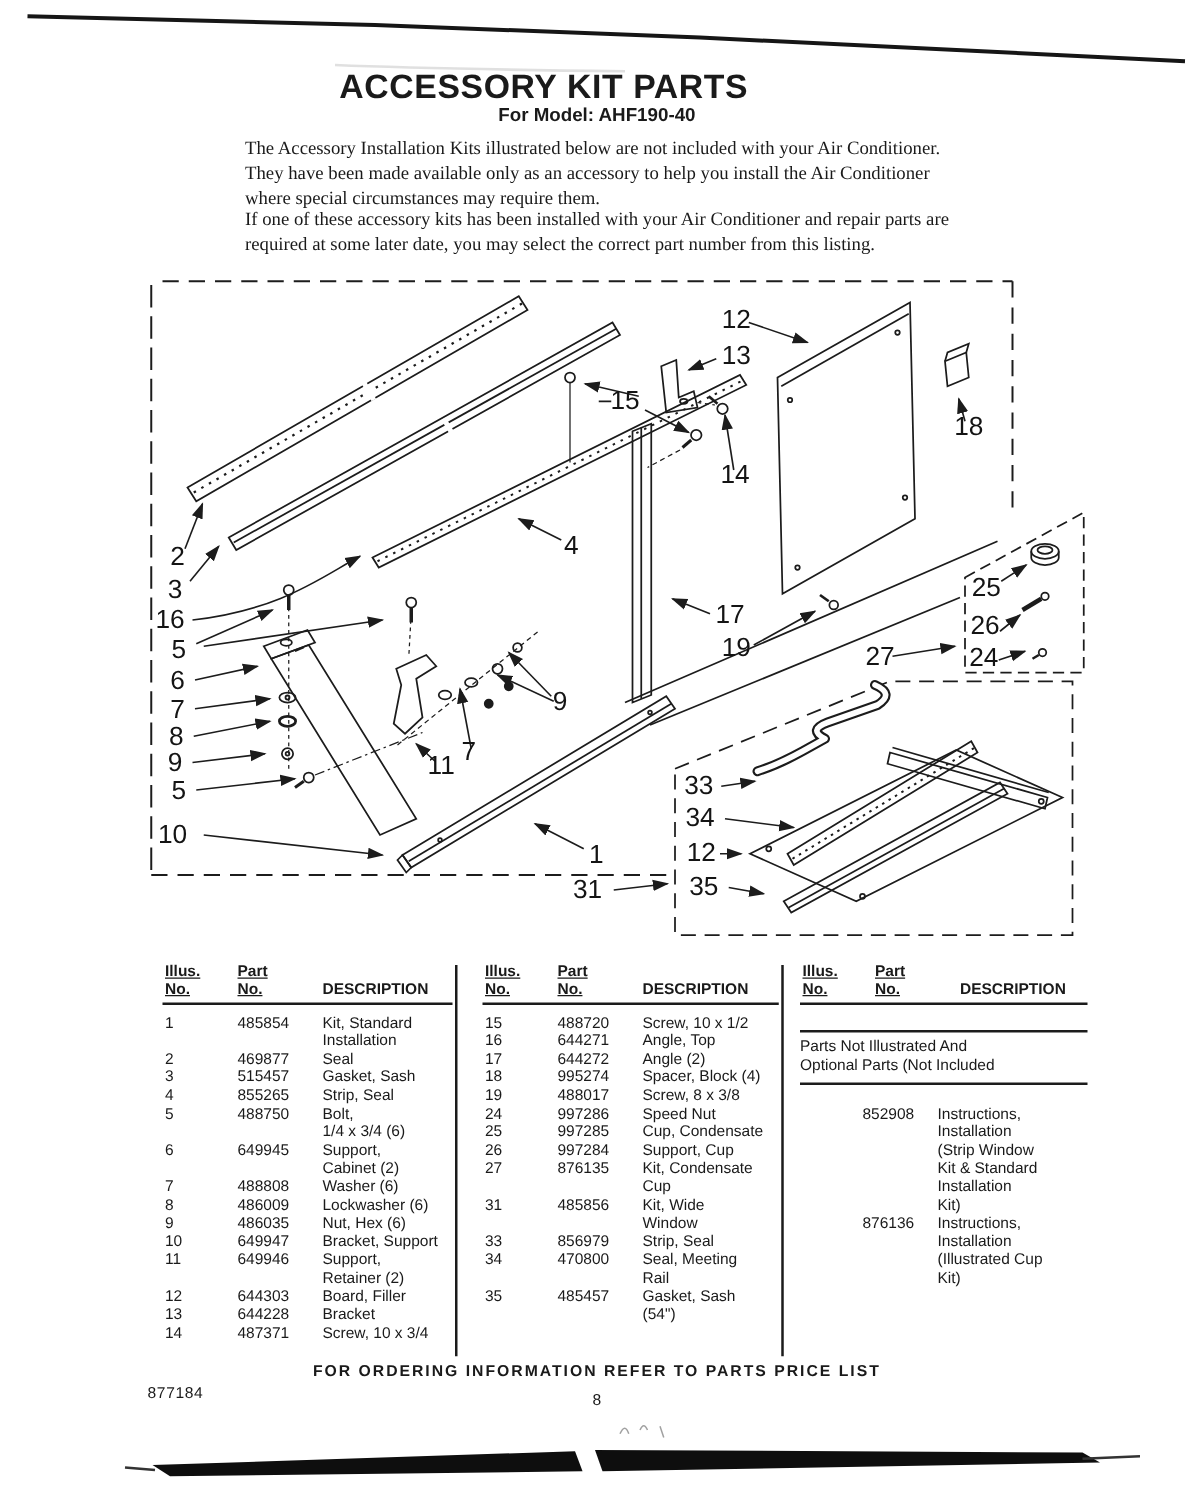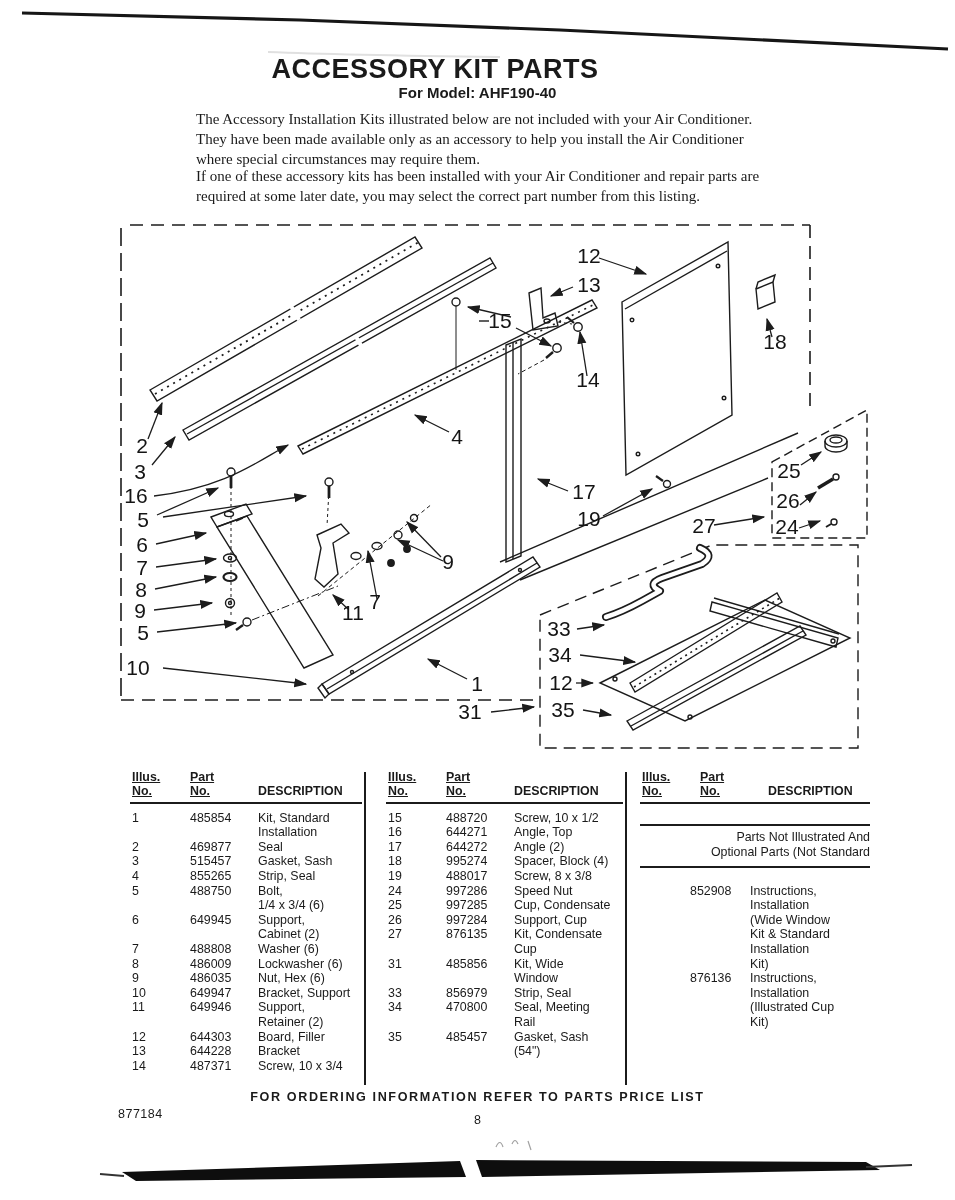--- a/index.html
+++ b/index.html
@@ -24,21 +24,21 @@
   .h-ill{width:58px;}
   .h-part{width:68px;}
   .h-desc{display:inline-block;vertical-align:bottom;text-align:right;}
   .tbody{margin-top:7px;}
   .trow{line-height:14.6px;white-space:nowrap;}
   .c-ill{display:inline-block;width:58px;padding-left:2px;}
   .c-part{display:inline-block;width:68px;}
   .tc3 .c-ill{width:48px;}
   .tc3 .c-part{width:60px;}
   .ni-block{margin-top:20px;border-top:2px solid #1c1c1c;border-bottom:2px solid #1c1c1c;
-    padding:4px 0 6px;text-align:right;line-height:15px;}
+    padding:4px 0 6px;text-align:left;line-height:15px;}
   .tc3 .tbody{margin-top:16px;}
   .vsep{position:absolute;top:772px;width:1.6px;height:313px;background:#1b1b1b;}
   .ordering{top:1090px;left:0;width:955px;text-align:center;font-size:12.6px;font-weight:bold;letter-spacing:1.6px;}
   .docnum{top:1107px;left:118px;font-size:12.5px;letter-spacing:0.5px;}
   .pagenum{top:1113px;left:0;width:955px;text-align:center;font-size:12.5px;}
 </style>
 </head>
 <body>
 
 <svg class="layer" width="955" height="1200" viewBox="0 0 955 1200">
@@ -293,26 +293,26 @@
       <div class="trow"><span class="c-ill"></span><span class="c-part"></span><span class="c-desc">(54")</span></div>
     </div>
 </div>
 
 <div class="tcol tc3">
   <div class="thead">
     <span class="h-ill"><span>Illus.</span><br><span>No.</span></span><span class="h-part"><span>Part</span><br><span>No.</span></span><span class="h-desc">DESCRIPTION</span>
   </div>
   <div class="ni-block">
     <div>Parts Not Illustrated And</div>
-    <div>Optional Parts (Not Standard</div>
+    <div>Optional Parts (Not Included</div>
   </div>
   <div class="tbody" id="col3">
       <div class="trow"><span class="c-ill"></span><span class="c-part">852908</span><span class="c-desc">Instructions,</span></div>
       <div class="trow"><span class="c-ill"></span><span class="c-part"></span><span class="c-desc">Installation</span></div>
-      <div class="trow"><span class="c-ill"></span><span class="c-part"></span><span class="c-desc">(Wide Window</span></div>
+      <div class="trow"><span class="c-ill"></span><span class="c-part"></span><span class="c-desc">(Strip Window</span></div>
       <div class="trow"><span class="c-ill"></span><span class="c-part"></span><span class="c-desc">Kit &amp; Standard</span></div>
       <div class="trow"><span class="c-ill"></span><span class="c-part"></span><span class="c-desc">Installation</span></div>
       <div class="trow"><span class="c-ill"></span><span class="c-part"></span><span class="c-desc">Kit)</span></div>
       <div class="trow"><span class="c-ill"></span><span class="c-part">876136</span><span class="c-desc">Instructions,</span></div>
       <div class="trow"><span class="c-ill"></span><span class="c-part"></span><span class="c-desc">Installation</span></div>
       <div class="trow"><span class="c-ill"></span><span class="c-part"></span><span class="c-desc">(Illustrated Cup</span></div>
       <div class="trow"><span class="c-ill"></span><span class="c-part"></span><span class="c-desc">Kit)</span></div>
     </div>
 </div>
 

